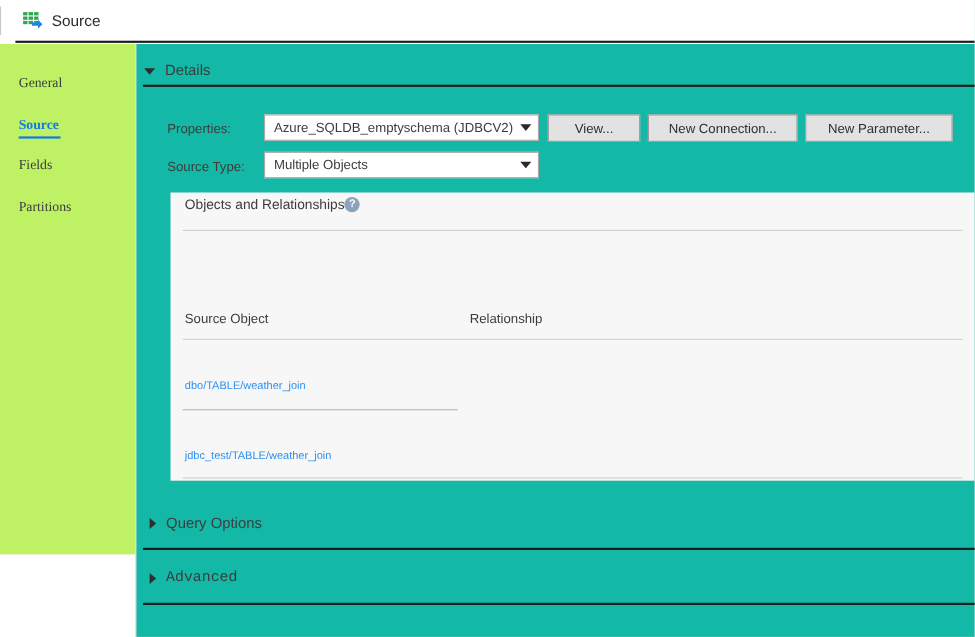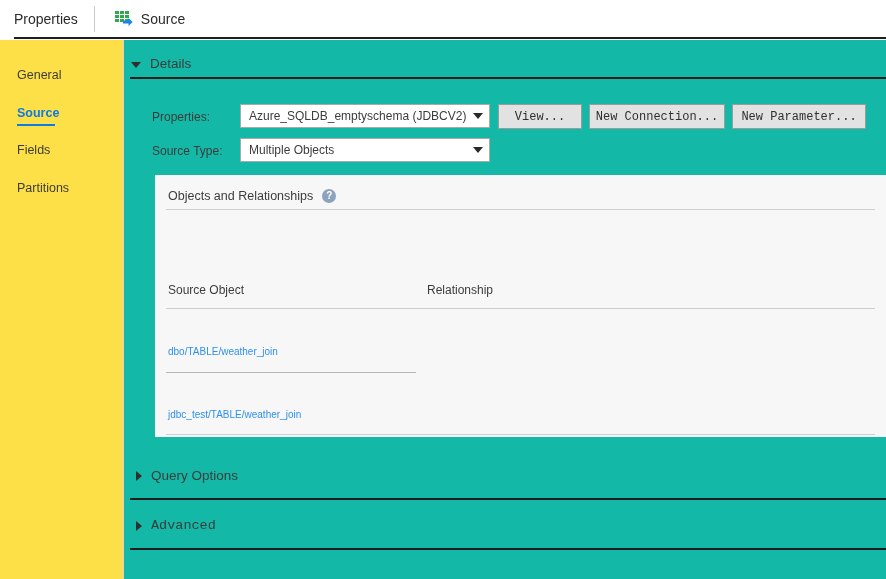--- a/index.html
+++ b/index.html
@@ -79,22 +79,23 @@
     position: absolute;
     right: 0; bottom: 0;
     width: 10px; height: 10px;
   }
 
   
   #sidebar {
     position: absolute;
     left: 0; top: 40px;
     width: 123px;
-    height: 539px;
-    background: #fde047;
+    height: 464px;
+    background: #bef264;
+    font-family: Liberation Serif, serif;
   }
   #sidebar-divider {
     position: absolute;
     left: 123px; top: 40px;
     width: 1px; height: 539px;
     background: #d4d4d4;
   }
   .side-item {
     position: absolute;
     left: 17px;
@@ -192,37 +193,37 @@
     height: 25px;
     background: #e2e2e2;
     border: 1px solid #9b9b9b;
     font-size: 12px;
     color: #2f2f2f;
     display: flex;
     align-items: center;
     justify-content: center;
     cursor: default;
     white-space: nowrap;
-    font-family: Liberation Mono, monospace;
+    font-family: Liberation Sans, sans-serif;
   }
 
   
   #objects-panel {
     position: absolute;
     left: 31px; top: 135px;
     width: 731px;
     height: 262px;
     background: #f7f7f7;
   }
   .panel-title {
     position: absolute;
-    left: 13px; top: 14px;
-    display: flex;
-    align-items: center;
-    gap: 9px;
+    left: 13px; top: 4px;
+    display: flex;
+    align-items: center;
+    gap: 0;
     white-space: nowrap;
   }
   .panel-title .pt-label {
     font-size: 12.5px;
     color: #3c3c3c;
   }
   .help-icon {
     width: 14px; height: 14px;
     border-radius: 50%;
     background: #8ba3bd;
@@ -259,21 +260,20 @@
   .row-rule {
     position: absolute;
     height: 1px;
     background: #b6b6b6;
   }
 </style>
 </head>
 <body>
 
 <div id="header-bar">
-  <div class="tab-title">Properties</div>
   <div class="tab-sep"></div>
   <div class="tab-item">
     <span class="source-icon">
       <span class="grid">
         <i style="left:0;top:0;width:4px;height:3px;"></i>
         <i style="left:5px;top:0;width:4px;height:3px;"></i>
         <i style="left:10px;top:0;width:4px;height:3px;"></i>
         <i style="left:0;top:4px;width:4px;height:3px;"></i>
         <i style="left:5px;top:4px;width:4px;height:3px;"></i>
         <i style="left:10px;top:4px;width:4px;height:3px;"></i>

